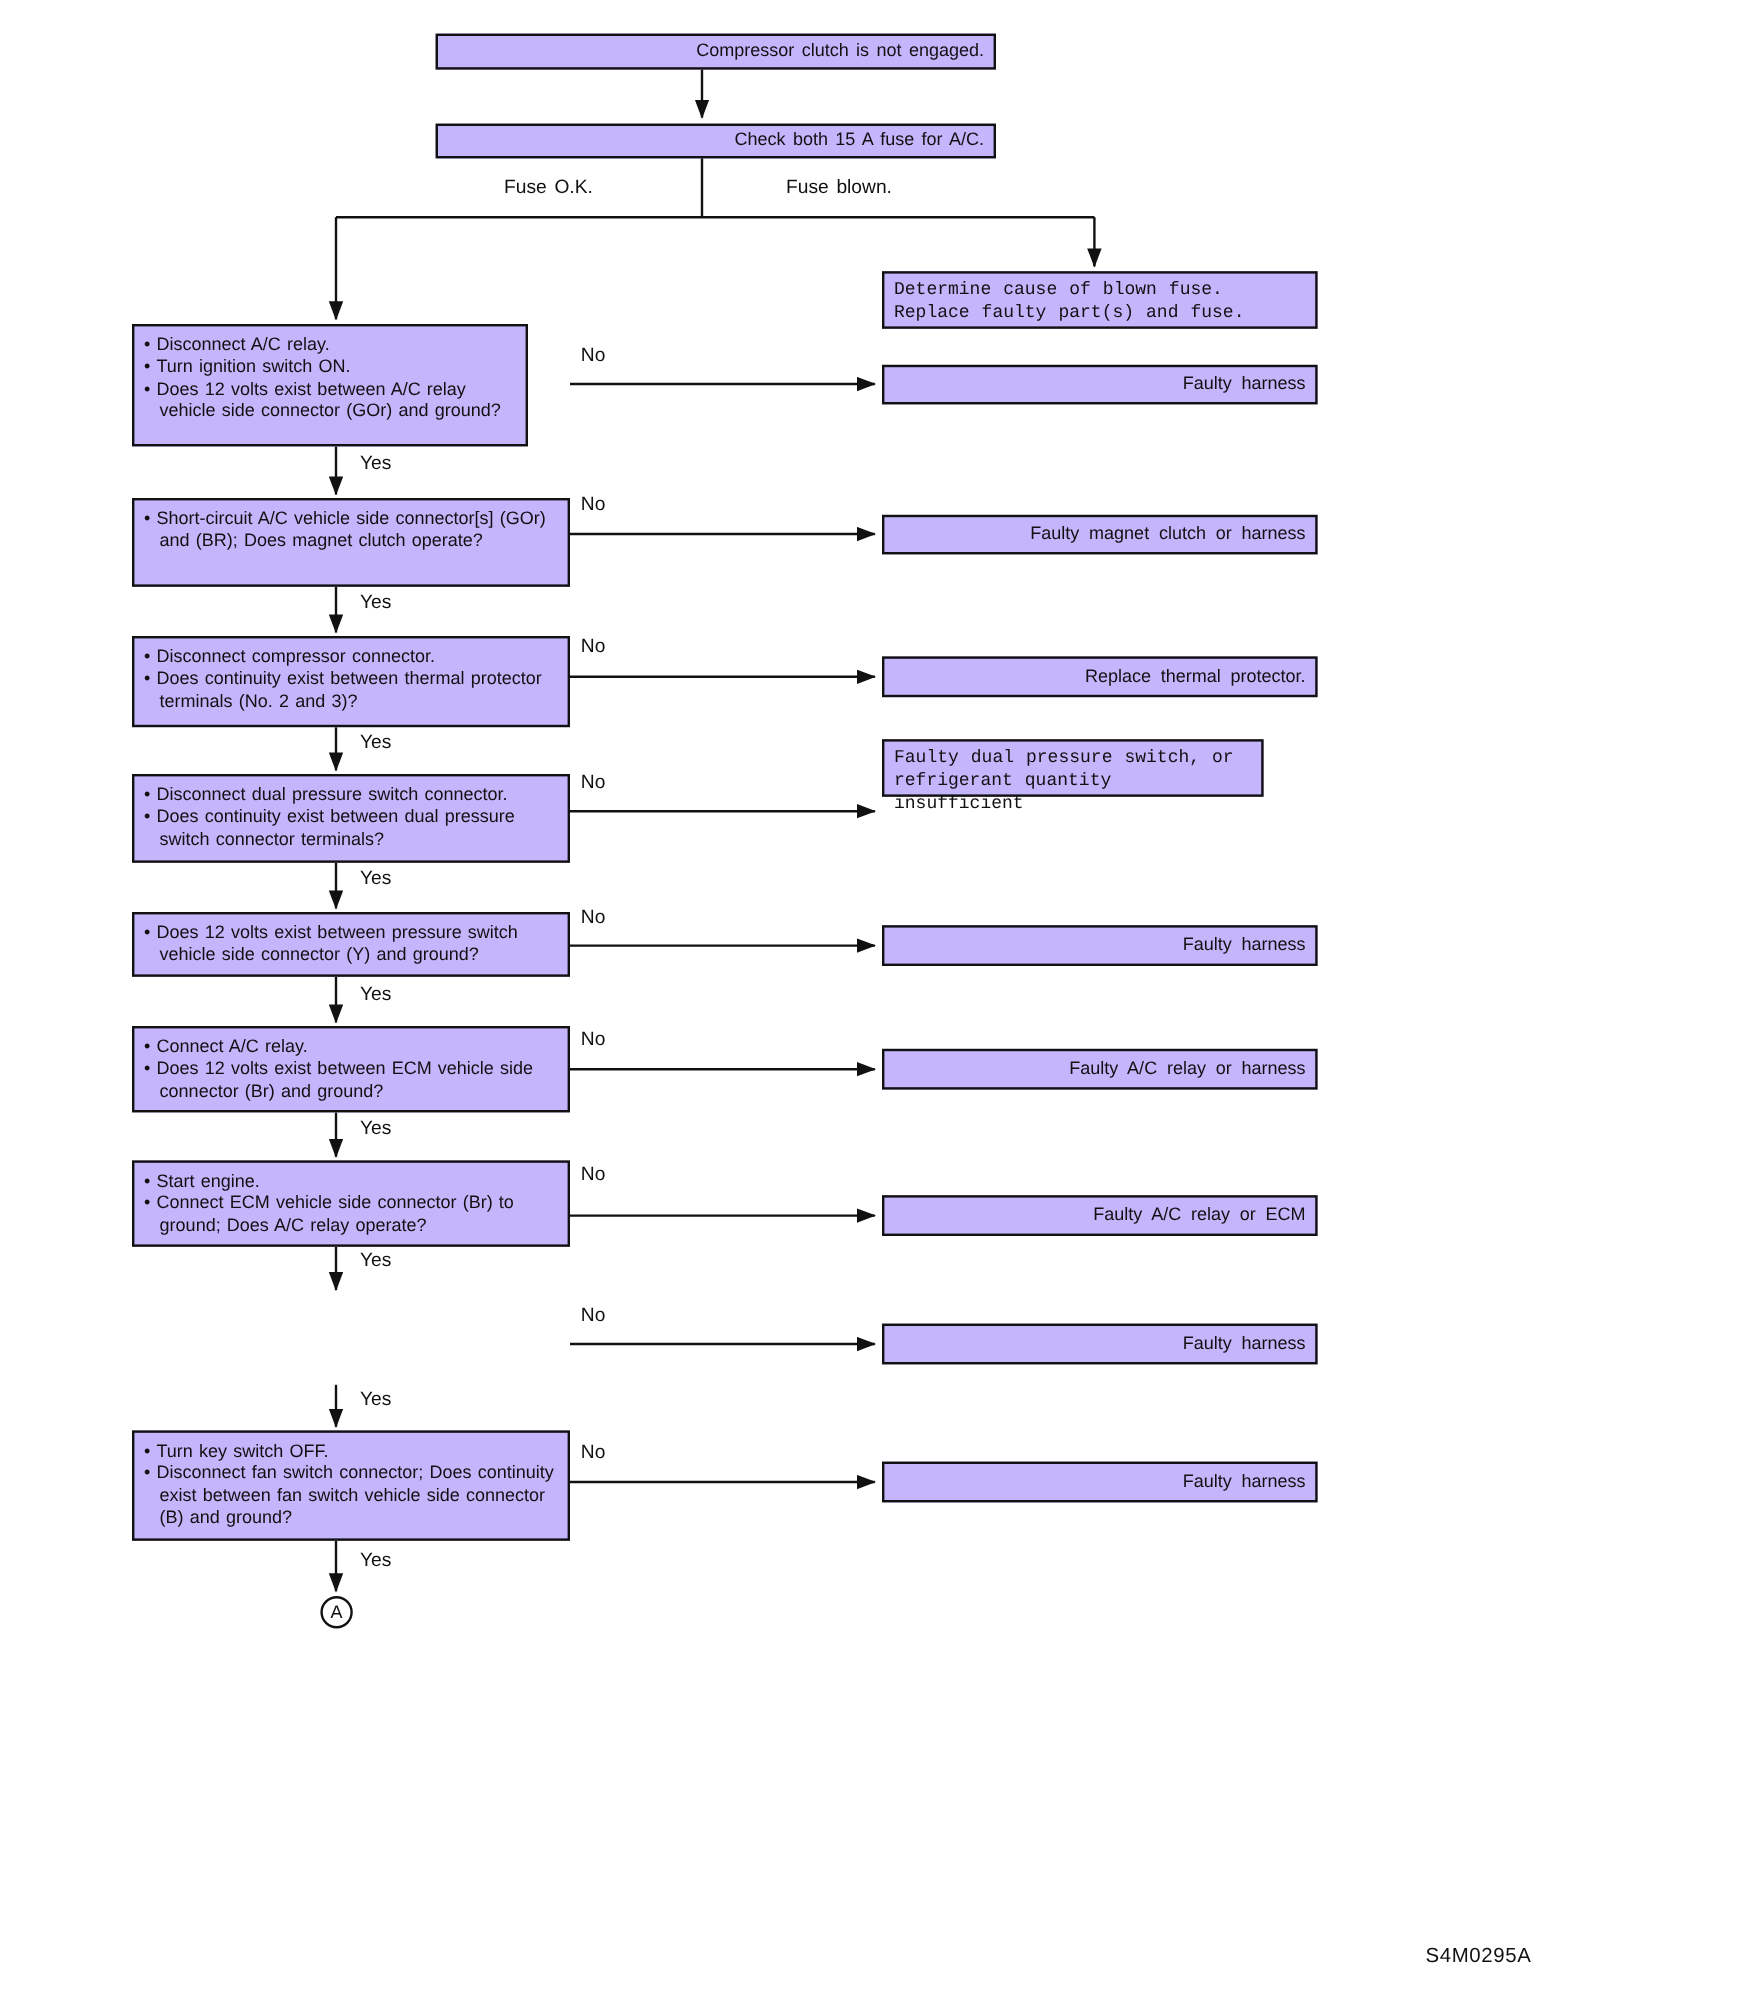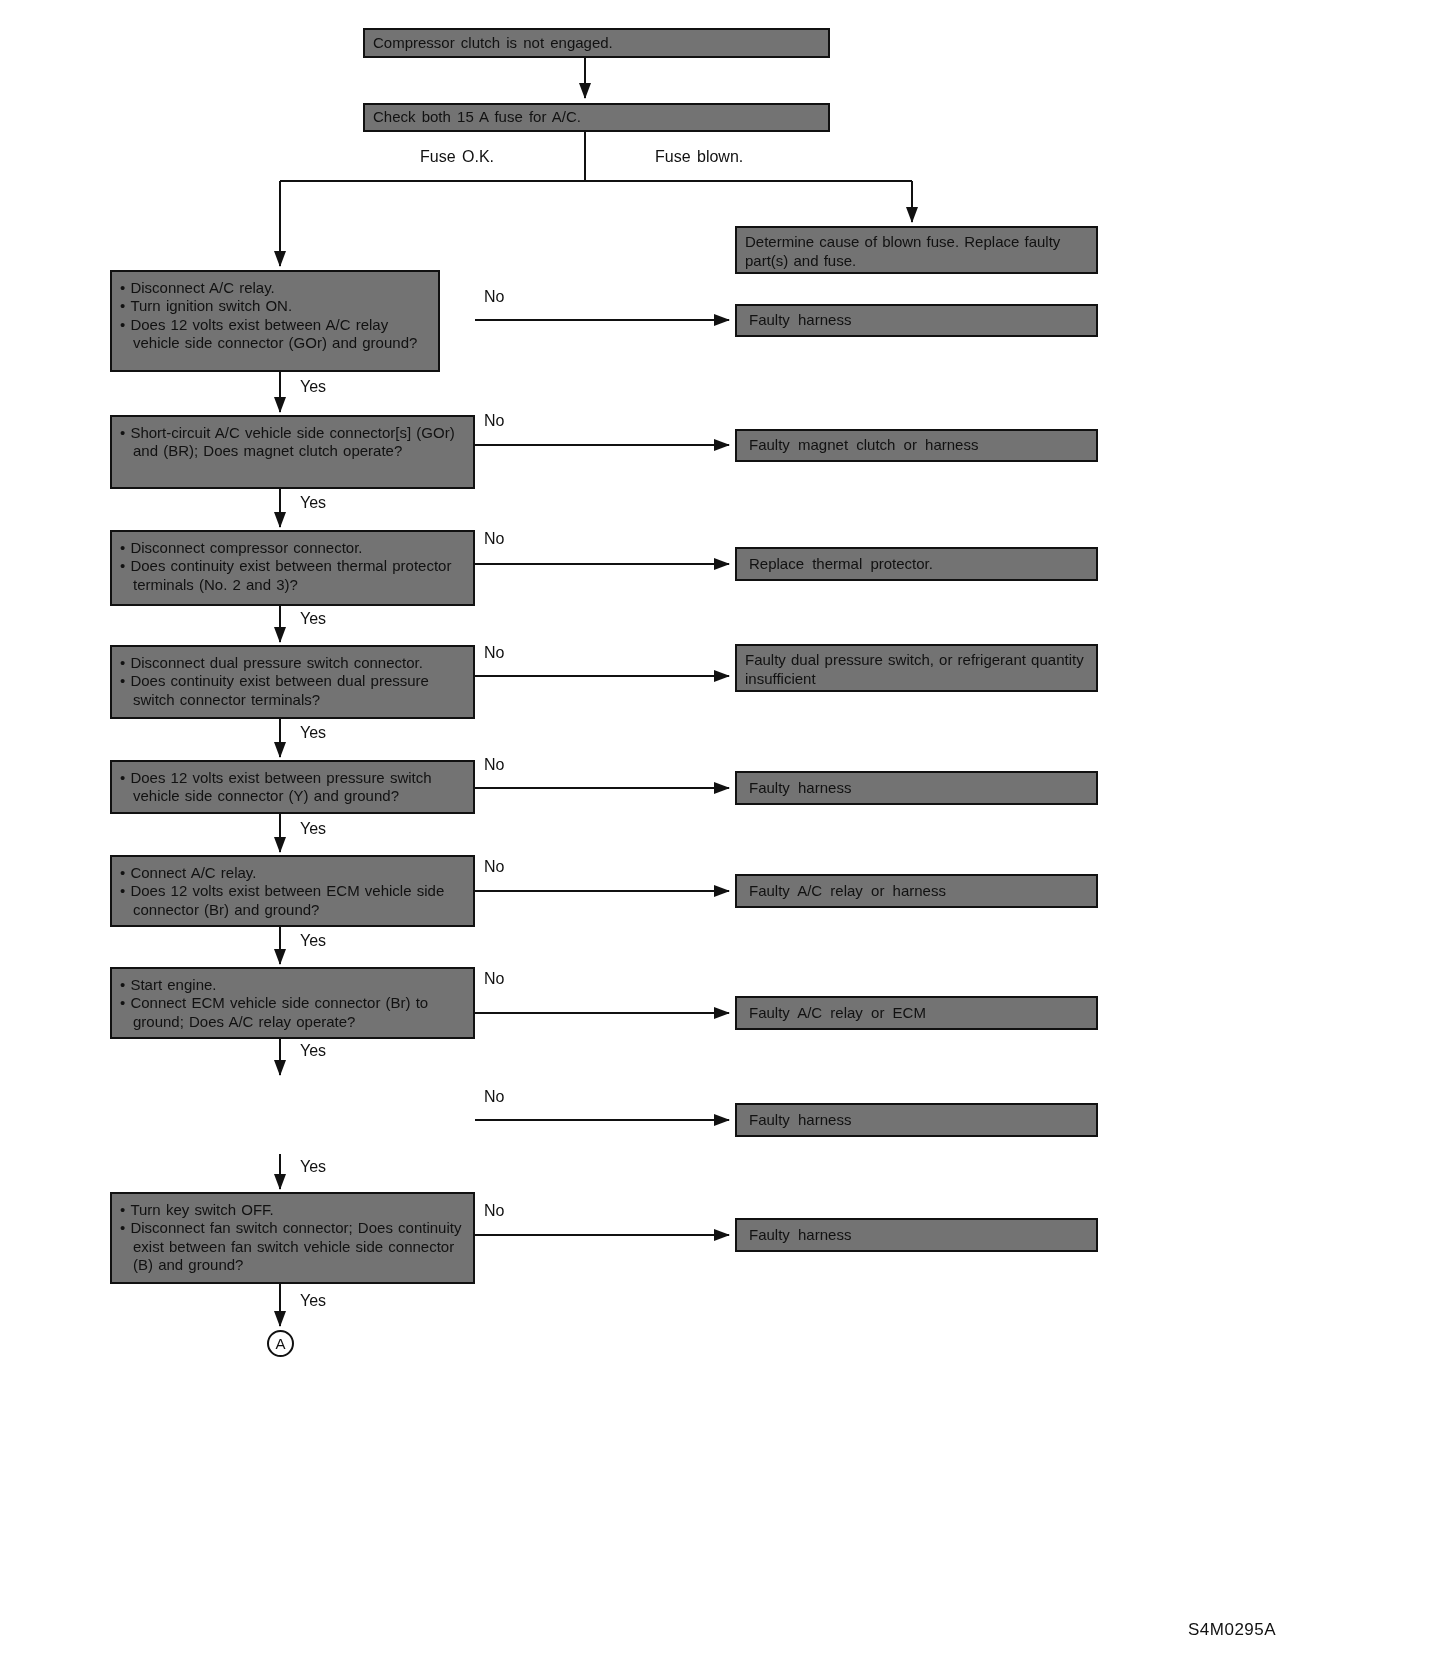--- a/index.html
+++ b/index.html
@@ -8,40 +8,41 @@
     width:1456px;height:1680px;
     background:#ffffff;
     font-family:"Liberation Sans", sans-serif;
     color:#111111;
     overflow:hidden;
   }
   svg.connectors{position:absolute;left:0;top:0;width:1456px;height:1680px;pointer-events:none;}
   .box{
     position:absolute;
     border:2px solid #111111;
-    background:#737373;
+    background:#c4b5fd;
     box-sizing:border-box;
     font-size:15px;
     line-height:1.22;
     padding:5px 8px;
+    justify-content:flex-end;
   }
   .titlebox{word-spacing:2px;display:flex;align-items:center;}
   .stepbox{padding:7px 6px 6px 8px;}
   .stepbox .bl{
     padding-left:13px;
     text-indent:-13px;
     word-spacing:1px;
   }
   .stepbox .bl::before{content:"\2022\00a0";}
   .faultbox{
     word-spacing:4px;
     display:flex;align-items:center;
     padding-left:12px;
   }
-  .resultbox{word-spacing:1px;line-height:1.25;}
+  .resultbox{word-spacing:1px;line-height:1.25;font-family:Liberation Mono, monospace;}
   .lbl{
     position:absolute;
     font-size:16px;
     word-spacing:2px;
     white-space:nowrap;
   }
   .connector-a{
     position:absolute;
     width:27px;height:27px;
     border:2px solid #111111;
@@ -144,21 +145,21 @@
   <div class="box faultbox" style="left:735px;top:547px;width:363px;height:34px">
     <span>Replace thermal protector.</span>
   </div>
   <div class="lbl" style="left:484px;top:530px">No</div>
   <div class="lbl" style="left:300px;top:610px">Yes</div>
 
   <div class="box stepbox" style="left:110px;top:645px;width:365px;height:74px">
     <div class="bl">Disconnect dual pressure switch connector.</div>
     <div class="bl">Does continuity exist between dual pressure switch connector terminals?</div>
   </div>
-  <div class="box resultbox" style="left:735px;top:644px;width:363px;height:48px">
+  <div class="box resultbox" style="left:735px;top:616px;width:318px;height:48px">
     <span>Faulty dual pressure switch, or refrigerant quantity insufficient</span>
   </div>
   <div class="lbl" style="left:484px;top:644px">No</div>
   <div class="lbl" style="left:300px;top:724px">Yes</div>
 
   <div class="box stepbox" style="left:110px;top:760px;width:365px;height:54px">
     <div class="bl">Does 12 volts exist between pressure switch vehicle side connector (Y) and ground?</div>
   </div>
   <div class="box faultbox" style="left:735px;top:771px;width:363px;height:34px">
     <span>Faulty harness</span>

